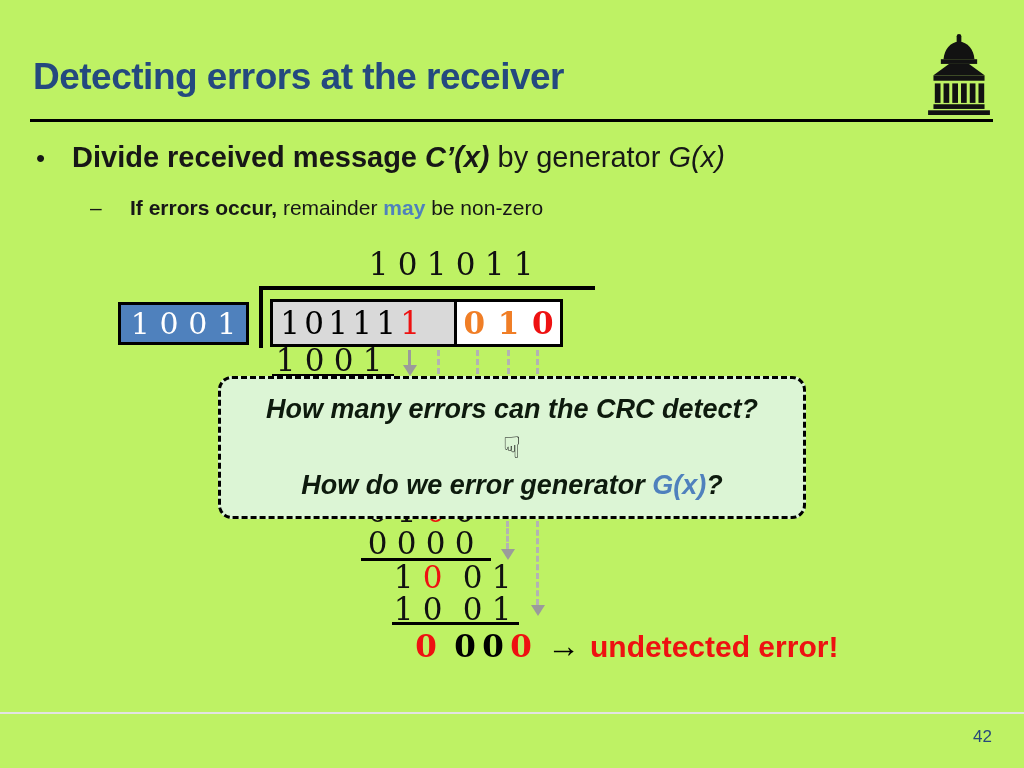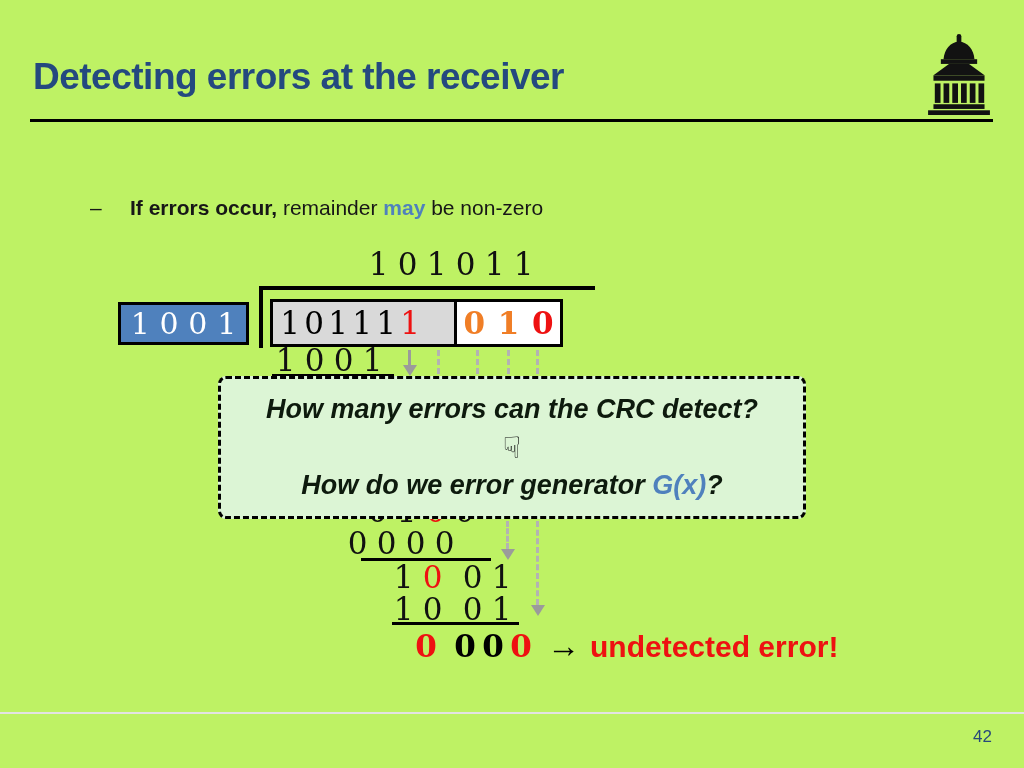--- a/index.html
+++ b/index.html
@@ -49,21 +49,21 @@
     font-family:"DejaVu Serif", serif; font-size:31px; font-weight:bold;
   }
   .underline{position:absolute; height:3px; background:#000;}
   
   .vstub{position:absolute; border-left:3px dashed #B3B3B3;}
   .shaft{position:absolute; width:3px; background:#9B9B9B;}
   .ahead{position:absolute; width:0; height:0; border-left:7px solid transparent; border-right:7px solid transparent; border-top:11px solid #9B9B9B;}
   
   .qbox{
     position:absolute; left:218px; top:376px; width:588px; height:143px; box-sizing:border-box;
-    background:#DCF5D5; border:3px dashed #000; border-radius:8px; z-index:5;
+    background:#DCF5D5; border:3px dashed #000; border-radius:14px; z-index:5;
     display:flex; flex-direction:column; align-items:center; justify-content:space-evenly; padding:6px 8px;
   }
   .qline{font-size:27px; font-weight:bold; font-style:italic; color:#0d1a0d; text-align:center;}
   .qhand{font-size:30px; line-height:26px; color:#111;}
   
   .final-row{position:absolute; left:412px; top:627px; font-family:"DejaVu Serif", serif; font-size:31px; font-weight:bold; white-space:nowrap;}
   .final-row .d{display:inline-block; width:28px; text-align:center;}
   .final-arrow{font-family:"Liberation Sans", sans-serif; font-size:33px; font-weight:bold; color:#000; margin:0 10px 0 12px;}
   .final-label{font-family:"Liberation Sans", sans-serif; font-size:30px; font-weight:bold; color:#EE1111;}
   
@@ -90,20 +90,21 @@
       <rect x="27" y="75" width="8.5" height="29"></rect>
       <rect x="40" y="75" width="8.5" height="29"></rect>
       <rect x="53" y="75" width="8.5" height="29"></rect>
       <rect x="66" y="75" width="8.5" height="29"></rect>
       <rect x="79" y="75" width="8.5" height="29"></rect>
       <rect x="12" y="106" width="76" height="7"></rect>
       <rect x="4" y="115" width="92" height="7"></rect>
     </g>
   </svg>
 
+  <div class="bullet1"><span class="dot">•</span><span class="b-bold">Divide received message </span><span class="b-bolditalic">C’(x)</span><span> by generator </span><span class="b-italic">G(x)</span></div>
 
   <div class="bullet2"><span class="dash">–</span><span class="b-bold">If errors occur,</span><span> remainder </span><span class="b-bold blue">may</span><span> be non-zero</span></div>
 
   <div class="digits" style="left:364px; top:248px;"><span>1</span><span>0</span><span>1</span><span>0</span><span>1</span><span>1</span></div>
   <div class="divbar"></div>
   <div class="divbracket"></div>
   <div class="divisor-box">
       <span>1</span>
       <span>0</span>
       <span>0</span>
@@ -132,21 +133,21 @@
   <div class="vstub" style="left:476px; top:350px; height:24px;"></div>
   <div class="vstub" style="left:507px; top:350px; height:24px;"></div>
   <div class="vstub" style="left:536px; top:350px; height:24px;"></div>
 
   <div class="vstub" style="left:506px; top:521px; height:28px;"></div>
   <div class="ahead" style="left:501px; top:549px;"></div>
   <div class="vstub" style="left:536px; top:521px; height:84px;"></div>
   <div class="ahead" style="left:531px; top:605px;"></div>
 
   <div class="digits" style="left:363px; top:495px; z-index:1;"><span>0</span><span>1</span><span class="red">0</span><span>0</span></div>
-  <div class="digits" style="left:343px; top:527px;"><span>0</span><span>0</span><span>0</span><span>0</span></div>
+  <div class="digits" style="left:363px; top:527px;"><span>0</span><span>0</span><span>0</span><span>0</span></div>
   <div class="underline" style="left:361px; top:558px; width:130px;"></div>
   <div class="digits" style="left:389px; top:561px;"><span>1</span><span class="red">0</span><span class="gap">0</span><span>1</span></div>
   <div class="digits" style="left:389px; top:593px;"><span>1</span><span>0</span><span class="gap">0</span><span>1</span></div>
   <div class="underline" style="left:392px; top:622px; width:127px;"></div>
 
   <div class="final-row"><span><span class="red d">0</span><span class="gap d">0</span><span class="d">0</span><span class="red d">0</span></span><span class="final-arrow">→</span><span class="final-label">undetected error!</span></div>
 
   <div class="qbox">
     <div class="qline">How many errors can the CRC detect?</div>
     <div class="qhand">☟</div>

